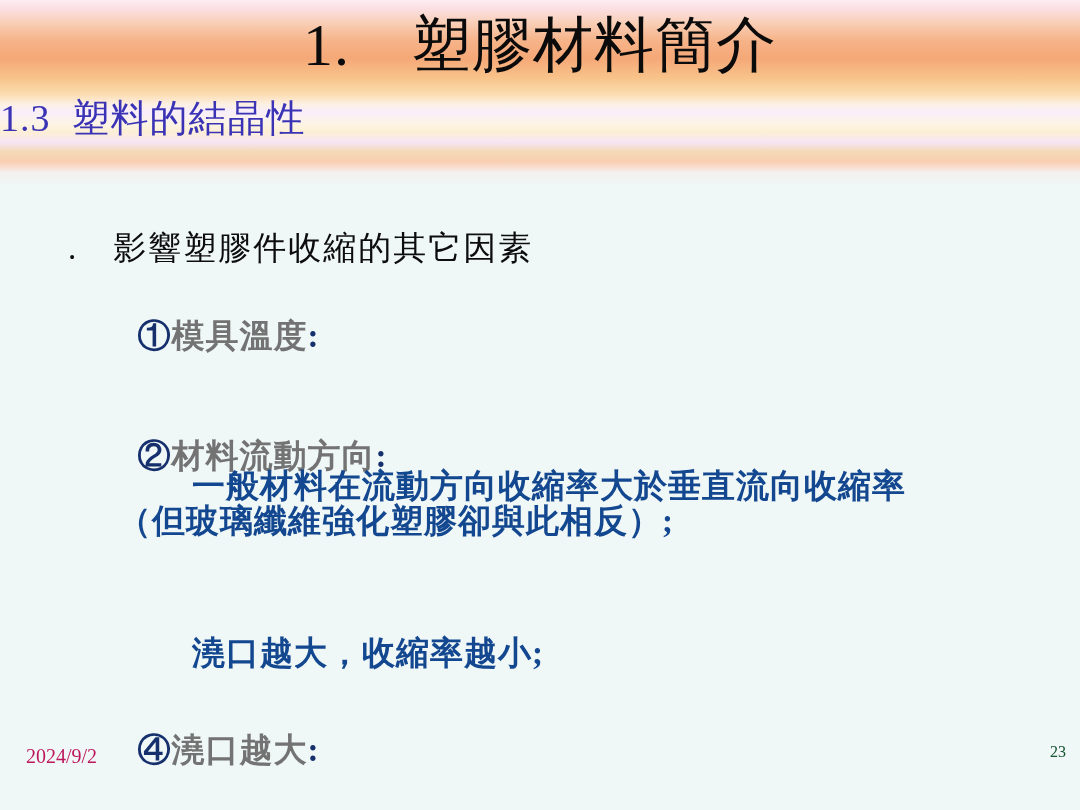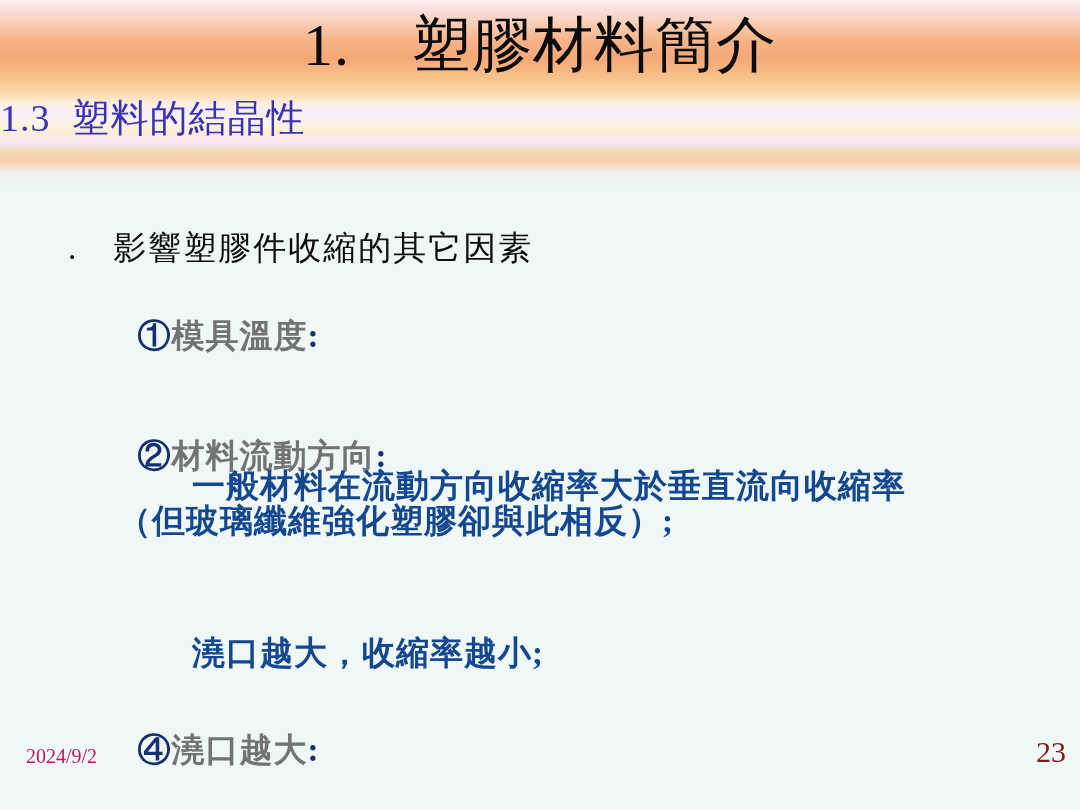--- a/index.html
+++ b/index.html
@@ -147,23 +147,23 @@
     font-size: 20px;
     line-height: 26px;
     color: #be185d;
     font-family: "Liberation Serif", "DejaVu Serif", serif;
     white-space: pre;
   }
   #page-number {
     position: absolute;
     right: 14px;
     top: 738px;
-    font-size: 30px;
+    font-size: 16px;
     line-height: 28px;
-    color: #7f1d1d;
+    color: #14532d;
     white-space: pre;
   }
   #watermark {
     position: absolute;
     left: 498px;
     top: 752px;
     display: flex;
     align-items: center;
     gap: 9px;
     color: #c3cdd0;

